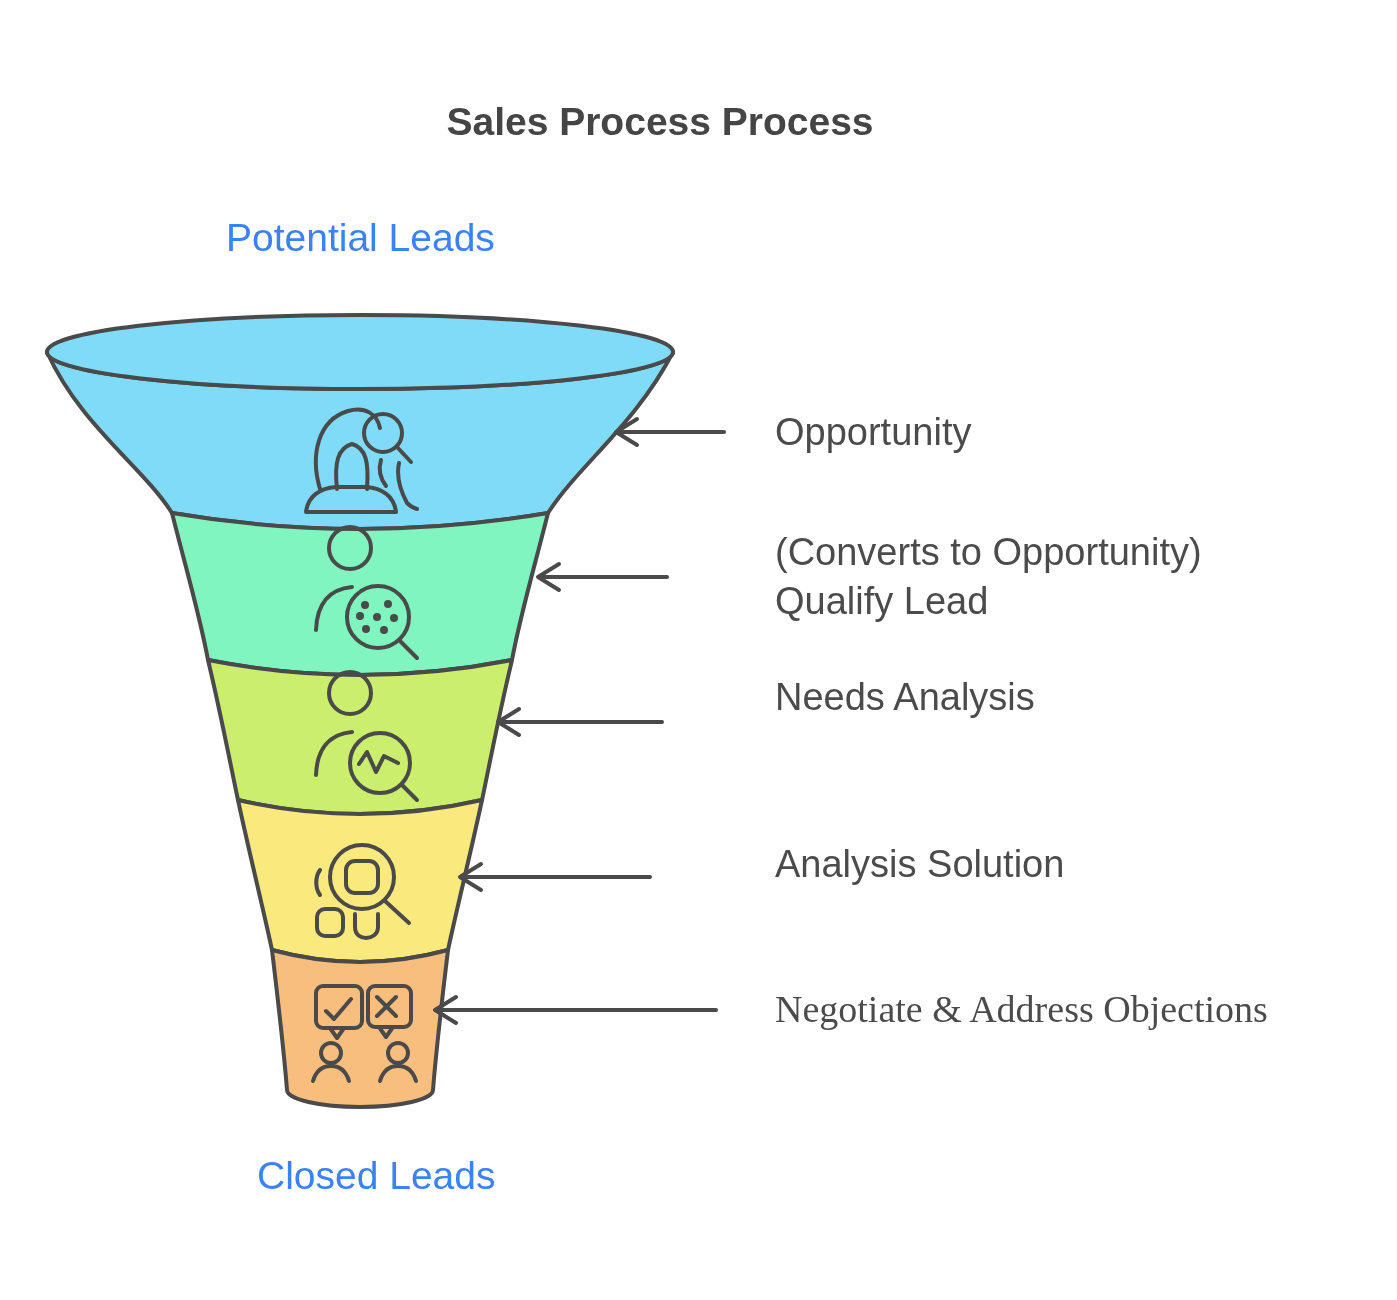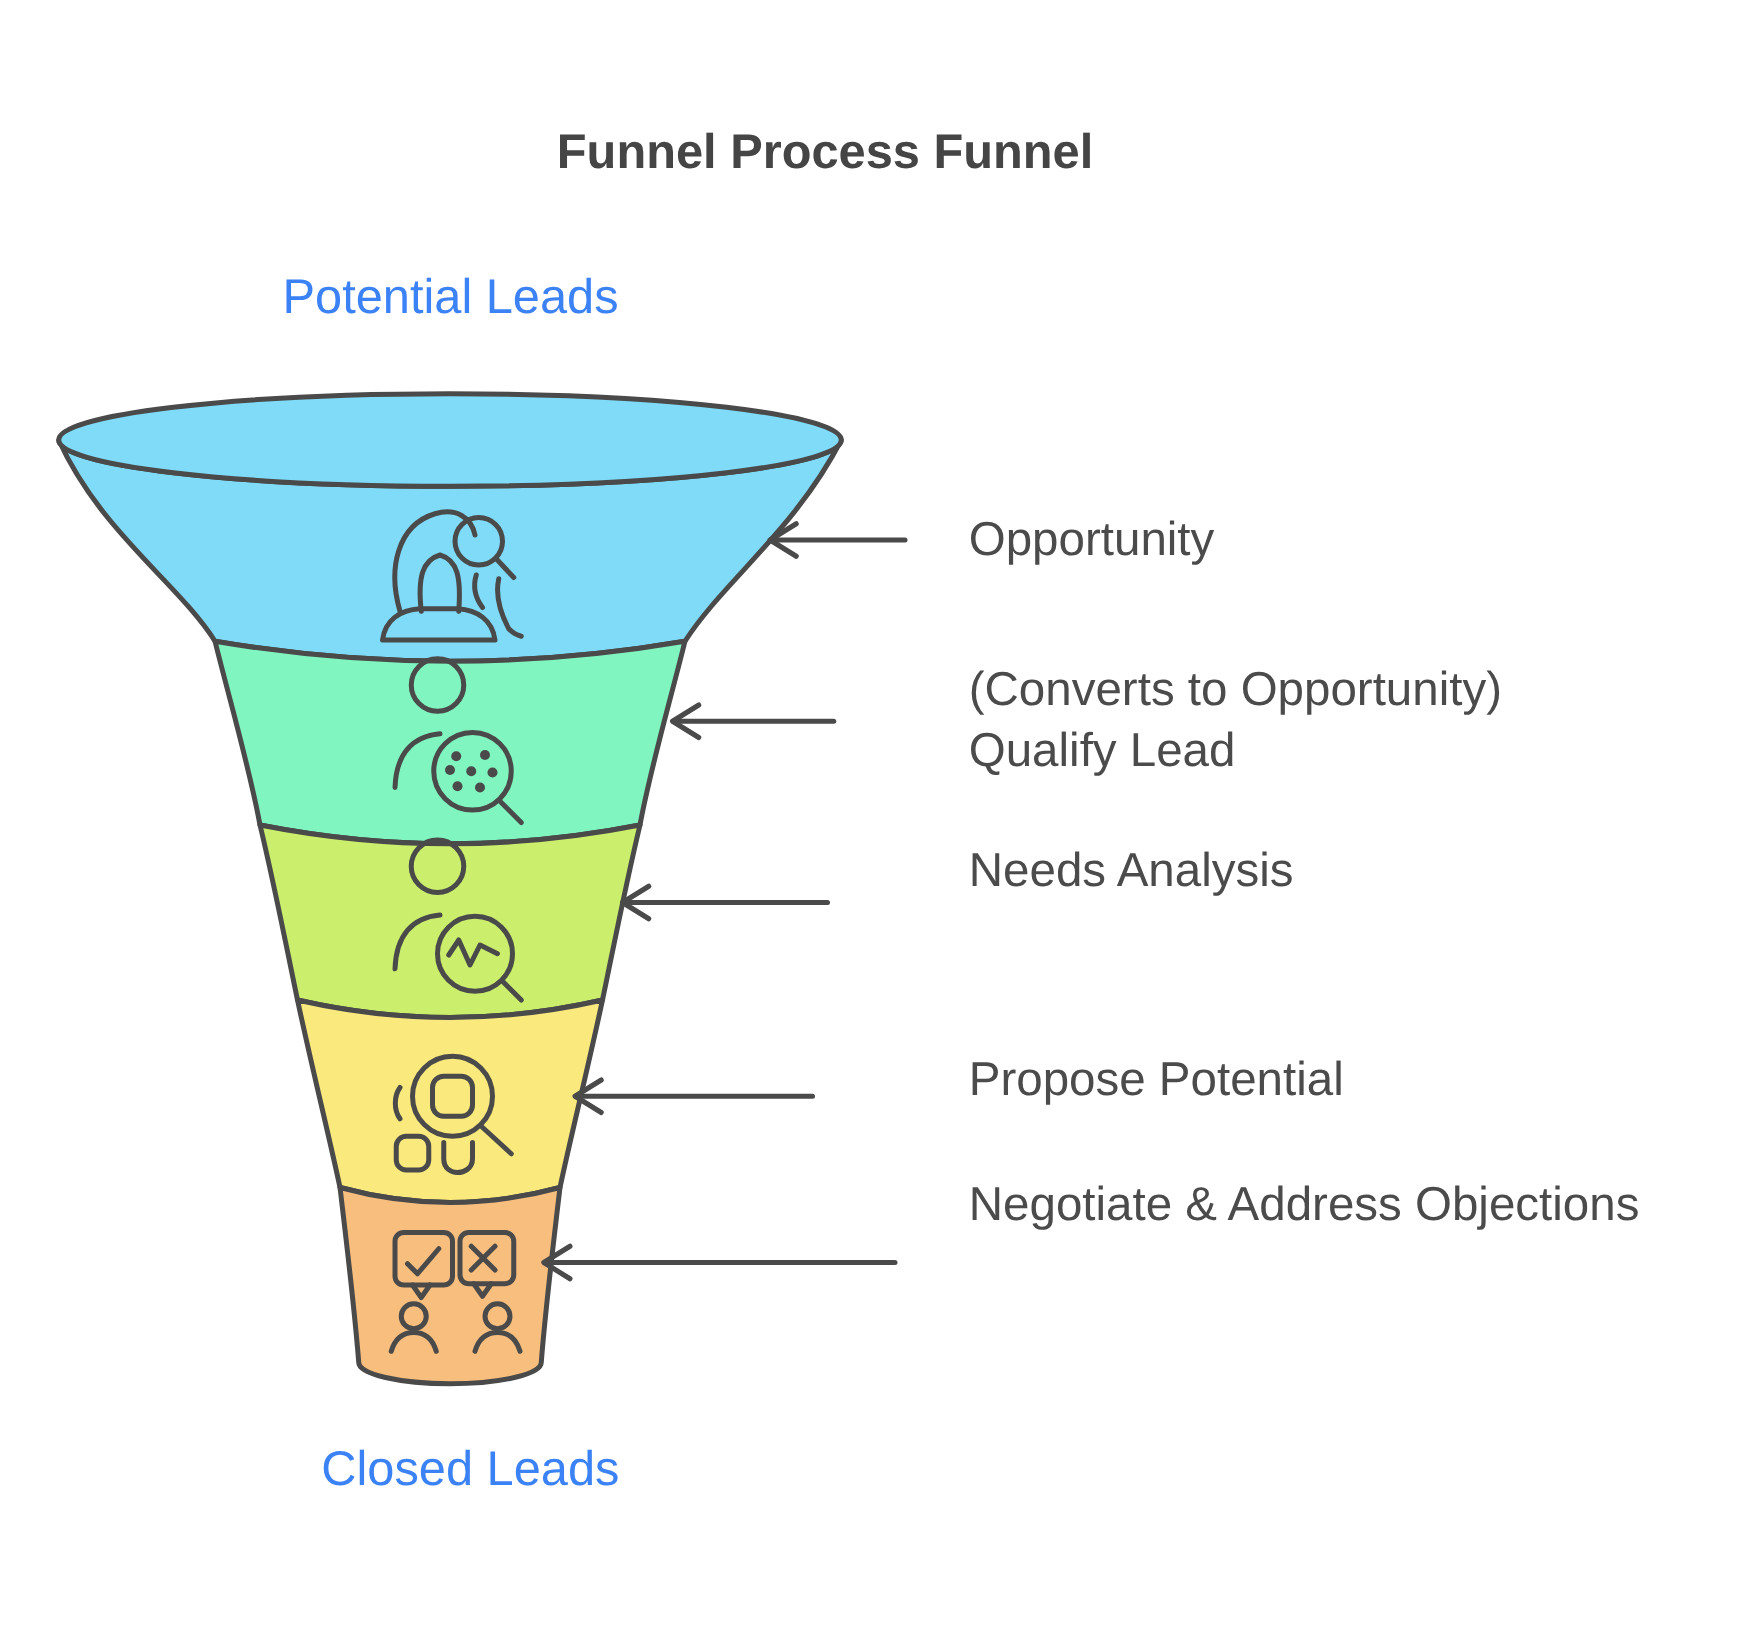--- a/index.html
+++ b/index.html
@@ -18,21 +18,21 @@
   }
   .top-gray{left:226px;top:218px;}
   .bottom-gray{left:257px;top:1156px;}
   .stage-label{
     position:absolute;left:775px;font-size:38px;color:#4b4b4b;line-height:49px;white-space:nowrap;
   }
   .sl-1{top:408px;}
   .sl-2{top:528px;}
   .sl-3{top:673px;}
   .sl-4{top:840px;}
-  .sl-5{top:940px;}
+  .sl-5{top:985px;font-family:Liberation Serif, serif;}
   .stroke{fill:none;stroke:#4a4a4a;stroke-width:4;stroke-linecap:round;stroke-linejoin:round;}
   .shape{stroke:#4a4a4a;stroke-width:4;stroke-linejoin:round;}
   .dot{fill:#4a4a4a;stroke:none;}
 </style>
 </head>
 <body>
 
 <div class="canvas">
 
   <svg class="funnel-svg" width="1397" height="1300" viewBox="0 0 1397 1300">
@@ -119,35 +119,35 @@
     <g>
       <path class="stroke" d="M461,877 L650,877"></path>
       <path class="stroke" d="M481,864 L460,877 L481,890"></path>
     </g>
     <g>
       <path class="stroke" d="M436,1010 L716,1010"></path>
       <path class="stroke" d="M456,997 L435,1010 L456,1023"></path>
     </g>
   </svg>
 
-  <div class="diagram-title">Funnel Process Funnel</div>
+  <div class="diagram-title">Sales Process Process</div>
 
   <div class="gray-label top-gray">Potential Leads</div>
   <div class="gray-label bottom-gray">Closed Leads</div>
 
   <div class="stage-label sl-1">
     <div>Opportunity</div>
   </div>
   <div class="stage-label sl-2">
     <div>(Converts to Opportunity)</div>
     <div>Qualify Lead</div>
   </div>
   <div class="stage-label sl-3">
     <div>Needs Analysis</div>
   </div>
   <div class="stage-label sl-4">
-    <div>Propose Potential</div>
+    <div>Analysis Solution</div>
   </div>
   <div class="stage-label sl-5">
     <div>Negotiate &amp; Address Objections</div>
   </div>
 
 </div>
 
 </body></html>

